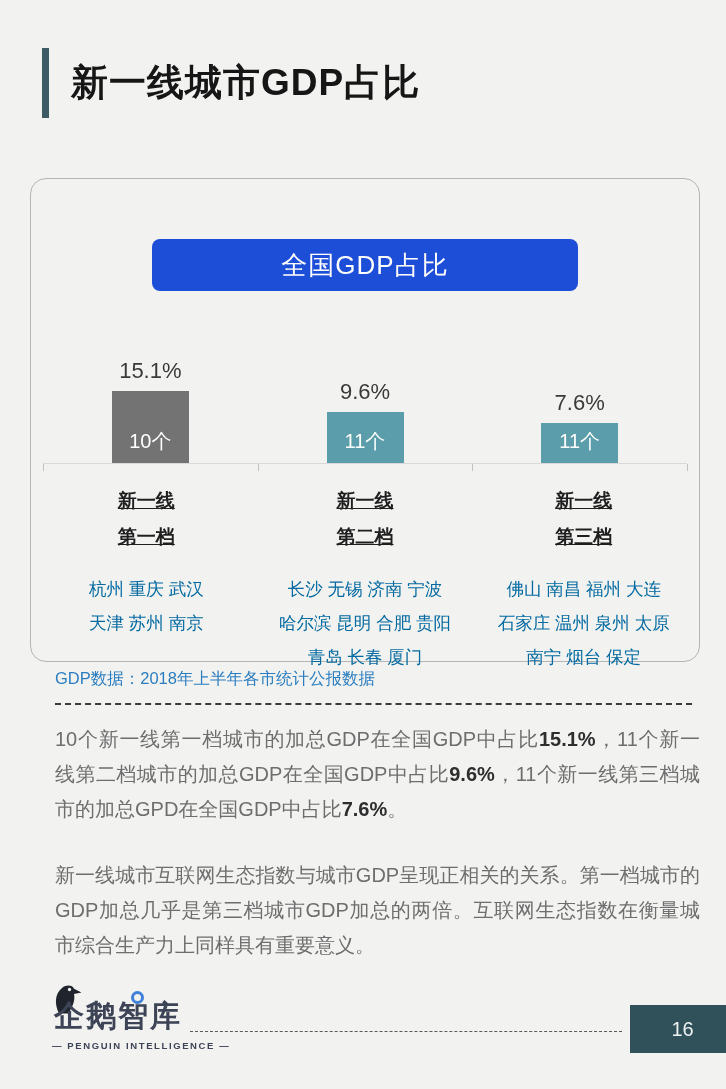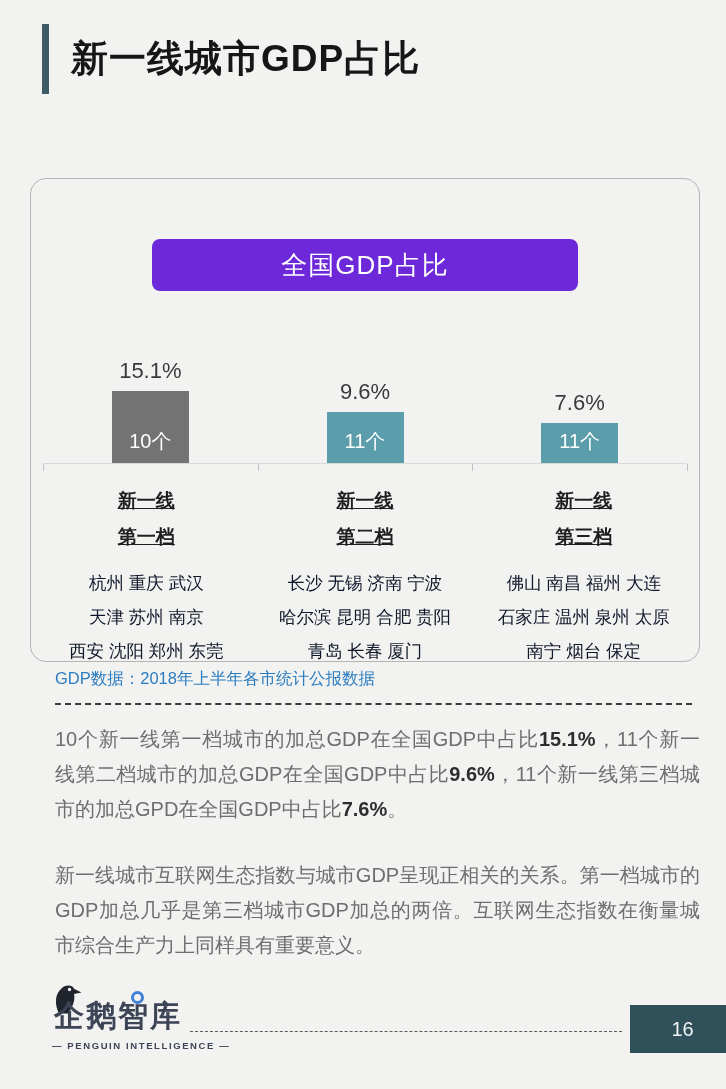--- a/index.html
+++ b/index.html
@@ -7,52 +7,52 @@
   body {
     font-family:"Liberation Sans","DejaVu Sans",sans-serif;
     background:#f2f2f1;
     position:relative;
     overflow:hidden;
     color:#222;
   }
   .page { position:absolute; inset:0; }
 
   
-  .title-row { position:absolute; left:42px; top:24px; display:flex; align-items:center; }
+  .title-row { position:absolute; left:42px; top:48px; display:flex; align-items:center; }
   .accent-bar { width:7px; height:70px; background:#3d5c66; margin-right:22px; }
   .page-title { font-size:37px; font-weight:700; color:#161616; letter-spacing:1px; }
 
   
   .card {
     position:absolute; left:30px; top:178px; width:670px; height:484px;
     border:1px solid #b5b5b5; border-radius:16px; background:#f2f2f1;
   }
   .band {
     width:426px; height:52px; margin:60px auto 0;
-    background:#6d28d9; border-radius:8px;
+    background:#1d4ed8; border-radius:8px;
     display:flex; align-items:center; justify-content:center;
     color:#ffffff; font-size:26px; letter-spacing:1px;
   }
   .chart-row { display:flex; height:172px; margin:0 12px; }
   .chart-col { flex:1; display:flex; flex-direction:column; align-items:center; justify-content:flex-end; }
   .pct-label { font-size:22px; color:#3a3a3a; margin-bottom:7px; }
   .bar {
     width:77px; background:#5b9daa;
     display:flex; align-items:flex-end; justify-content:center;
   }
   .bar-count { color:#ffffff; font-size:20px; margin-bottom:8px; }
 
   .axis { position:relative; margin:0 12px; height:8px; border-top:1px solid #d9d9d9; }
   .tick { position:absolute; top:0; width:1px; height:7px; background:#c2c2c2; }
   .tick.t0{left:0;} .tick.t1{left:33.333%;} .tick.t2{left:66.666%;} .tick.t3{left:100%;}
 
   .labels-row { display:flex; margin:0 6px; }
   .label-col { flex:1; text-align:center; }
   .cat { margin-top:12px; font-size:19px; font-weight:700; color:#1f1f1f; line-height:36px;text-decoration:underline; }
-  .cities { margin-top:11px; font-size:17.5px; color:#0f172a; line-height:34px; white-space:nowrap; }
+  .cities { margin-top:17px; font-size:17.5px; color:#0369a1; line-height:34px; white-space:nowrap; }
 
   
   .source-note { position:absolute; left:55px; top:668px; font-size:16.5px; font-weight:400; color:#2b7dc0; }
   .dashed-sep { position:absolute; left:55px; width:637px; top:703px; border-top:2px dashed #3b3b3b; }
 
   
   .body-para { position:absolute; left:55px; width:645px; font-size:20px; color:#6e6e6e; line-height:35px; text-align:justify; }
   .body-para b { color:#2e2e2e; font-weight:700; }
   .p1 { top:722px; }
   .p2 { top:858px; }
@@ -117,21 +117,20 @@
 
     <div class="labels-row">
       <div class="label-col">
         <div class="cat">
           <div>新一线</div>
           <div>第一档</div>
         </div>
         <div class="cities">
           <div>杭州 重庆 武汉</div>
           <div>天津 苏州 南京</div>
-          <div>西安 沈阳 郑州 东莞</div>
         </div>
       </div>
       <div class="label-col">
         <div class="cat">
           <div>新一线</div>
           <div>第二档</div>
         </div>
         <div class="cities">
           <div>长沙 无锡 济南 宁波</div>
           <div>哈尔滨 昆明 合肥 贵阳</div>

